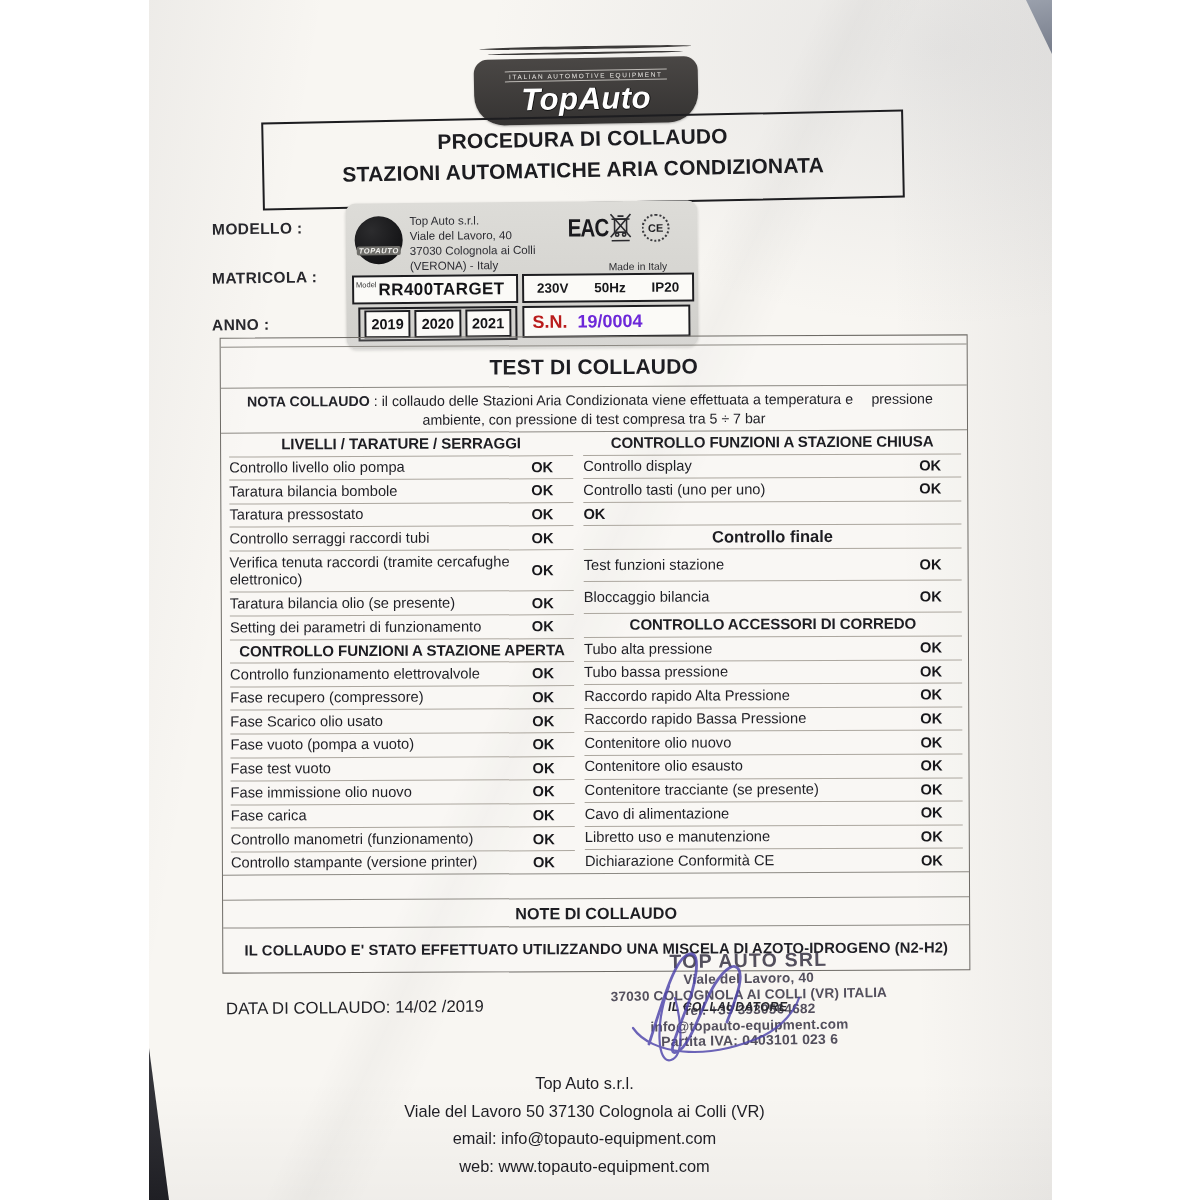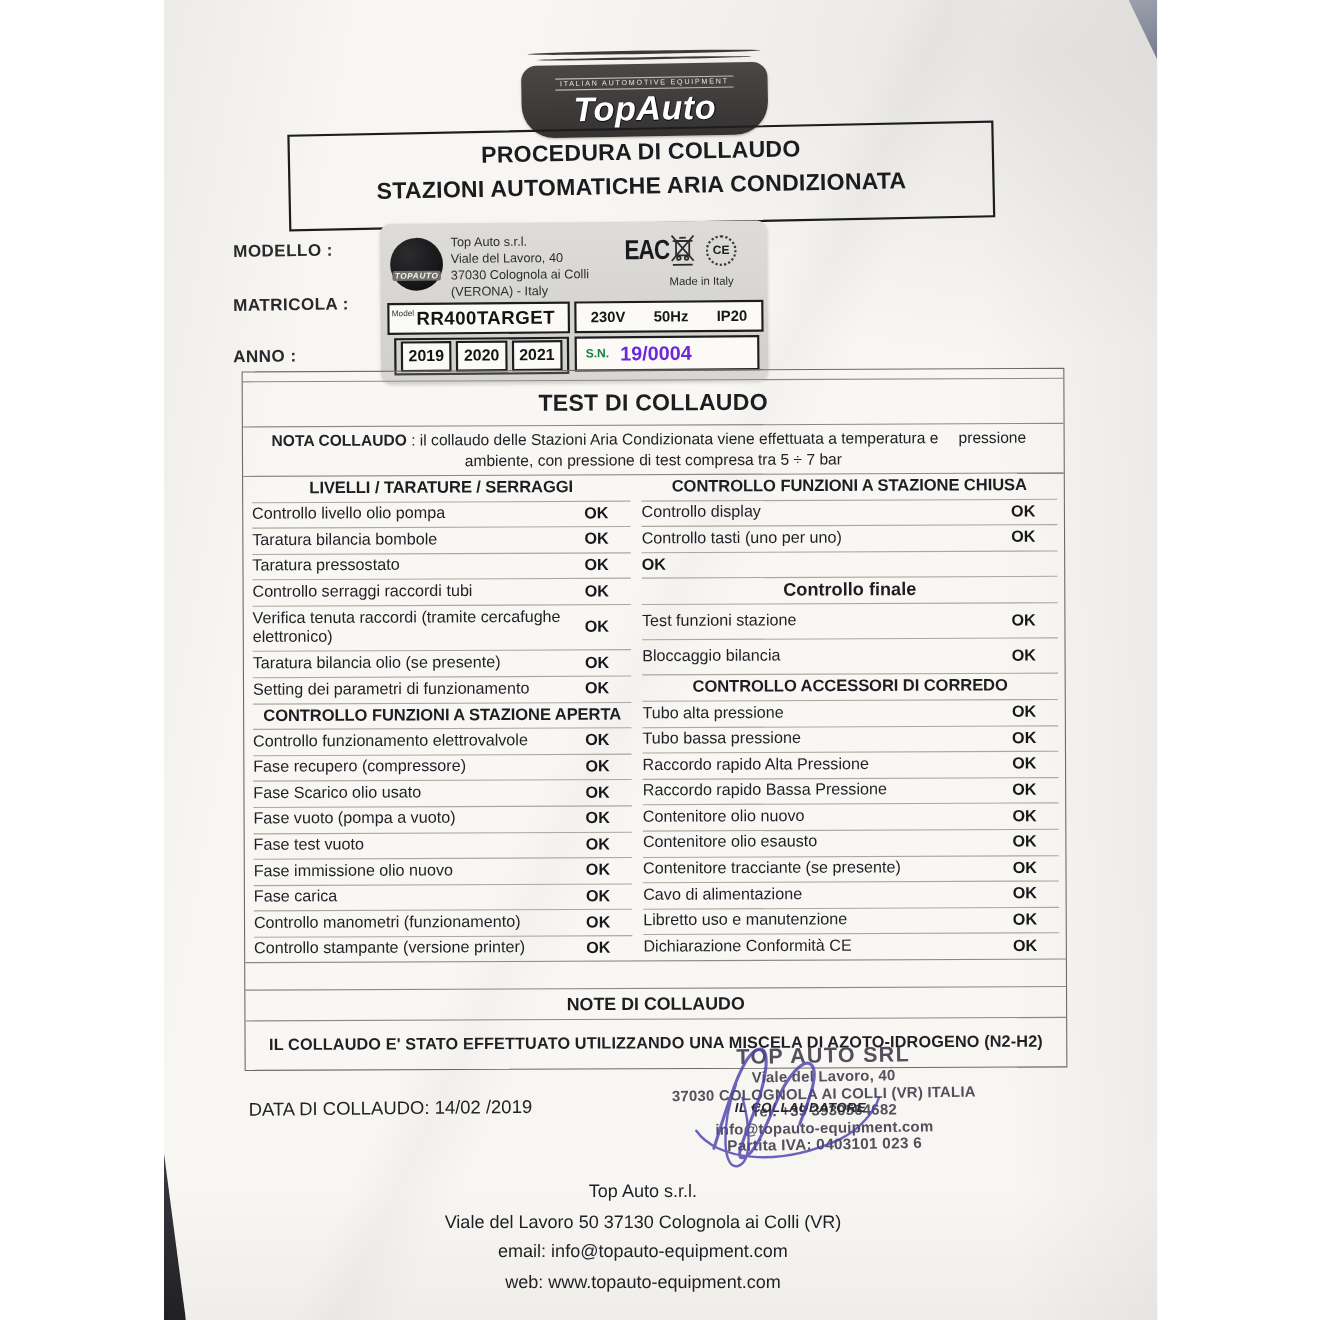--- a/index.html
+++ b/index.html
@@ -48,34 +48,34 @@
   .badge-circle{position:absolute;left:9px;top:13px;width:48px;height:48px;border-radius:50%;
     background:radial-gradient(circle at 35% 30%,#2c2c2e,#0b0b0d);display:flex;align-items:flex-end;justify-content:center;}
   .badge-text{color:#f2f1ee;font-size:7.5px;font-style:italic;font-weight:bold;letter-spacing:.6px;
     background:#6f6e6a;border-radius:2px;padding:0 2px;margin-bottom:9px;}
   .addr{position:absolute;left:64px;top:10px;width:152px;font-size:11.6px;line-height:15px;color:#2d2d33;}
   .eac{position:absolute;left:222px;top:12px;font-size:25px;font-weight:800;transform:scaleX(.82);
     transform-origin:left;letter-spacing:-1px;color:#1a1a1e;}
   .weee{position:absolute;left:262px;top:10px;}
   .ce{position:absolute;left:296px;top:13px;width:24px;height:24px;border:2px dotted #3a3a3e;border-radius:50%;
     font-size:11px;font-weight:bold;text-align:center;line-height:24px;color:#1e1e22;}
-  .made{position:absolute;left:252px;top:50px;width:80px;font-size:10.3px;text-align:center;color:#2c2c30;}
+  .made{position:absolute;left:252px;top:60px;width:80px;font-size:10.3px;text-align:center;color:#2c2c30;}
   .model-box{position:absolute;left:6px;top:72px;width:162px;height:25px;background:#fbfaf7;border:2px solid #1d1d20;
     display:flex;align-items:center;}
   .model-label{font-size:7.5px;margin:-10px 2px 0 2px;color:#333;}
   .model-value{font-size:17px;font-weight:800;letter-spacing:.4px;color:#141417;}
   .elec-box{position:absolute;left:176px;top:72px;width:168px;height:25px;background:#fbfaf7;border:2px solid #1d1d20;
     display:flex;align-items:center;justify-content:space-around;}
   .elec-item{font-size:13.5px;font-weight:bold;color:#17171a;}
   .years-box{position:absolute;left:12px;top:104px;height:30px;border:2px solid #1d1d20;display:flex;
     align-items:center;gap:4px;padding:0 4px;}
   .year-box{border:2px solid #1d1d20;background:#fbfaf7;font-size:14.5px;font-weight:bold;padding:4px 5px;color:#141417;}
   .sn-box{position:absolute;left:176px;top:104px;width:168px;height:32px;background:#fbfaf7;border:2px solid #1d1d20;
     display:flex;align-items:center;gap:10px;padding-left:8px;box-sizing:border-box;}
-  .sn-label{font-size:11px;font-weight:800;color:#15803d;}
+  .sn-label{font-size:18px;font-weight:800;color:#b91c1c;}
   .sn-value{font-size:18px;font-weight:800;color:#6d28d9;}
 
   
   .ttable{position:absolute;left:72px;top:336px;width:746px;border:1.6px solid #6e6b66;transform:rotate(-.25deg);
     color:#222228;background:rgba(255,255,255,.16);}
   .tspacer{height:8px;border-bottom:1px solid #8d8a84;}
   .ttitle{height:40px;line-height:42px;text-align:center;font-size:21px;font-weight:bold;border-bottom:1px solid #8d8a84;
     letter-spacing:.2px;color:#1d1d22;}
   .nota{border-bottom:1px solid #8d8a84;padding:5px 0 4px 0;font-size:14.2px;}
   .nota-l1{display:flex;align-items:baseline;padding-left:26px;}

